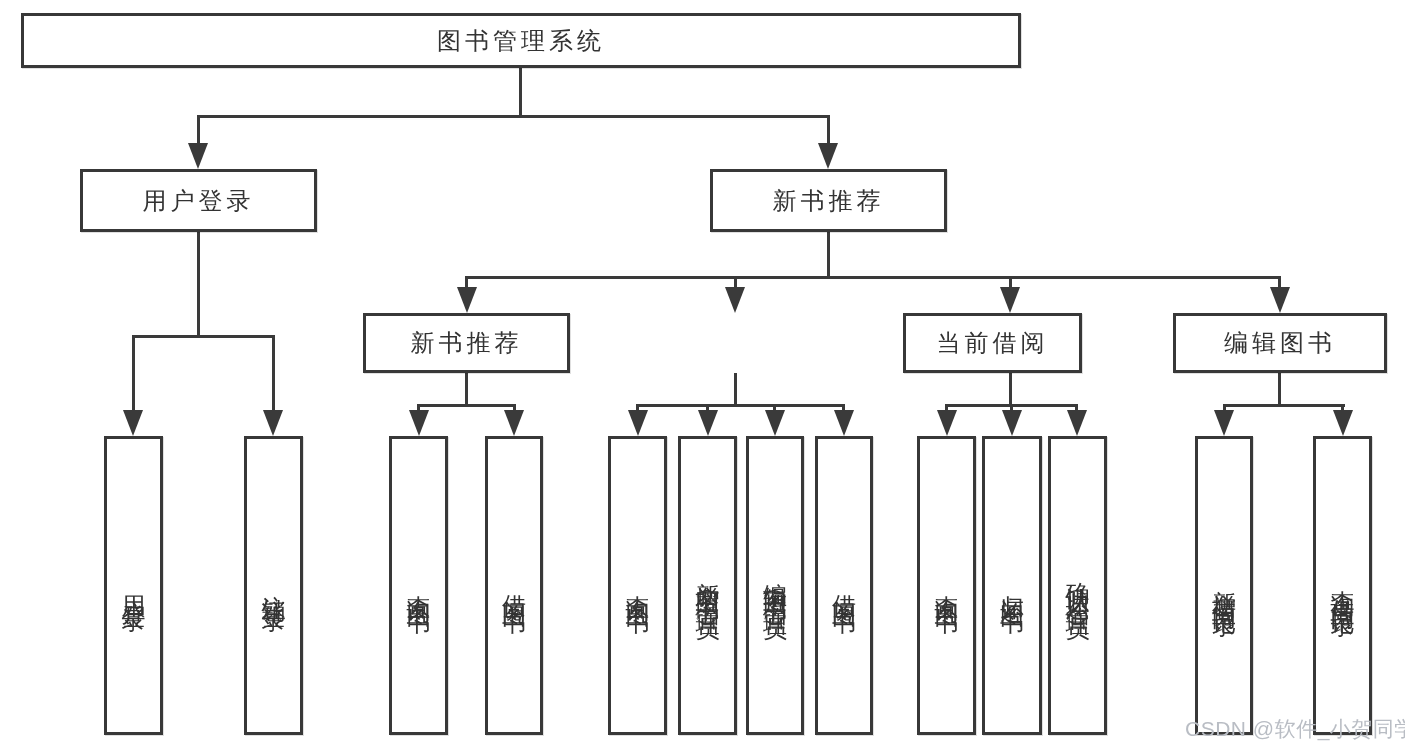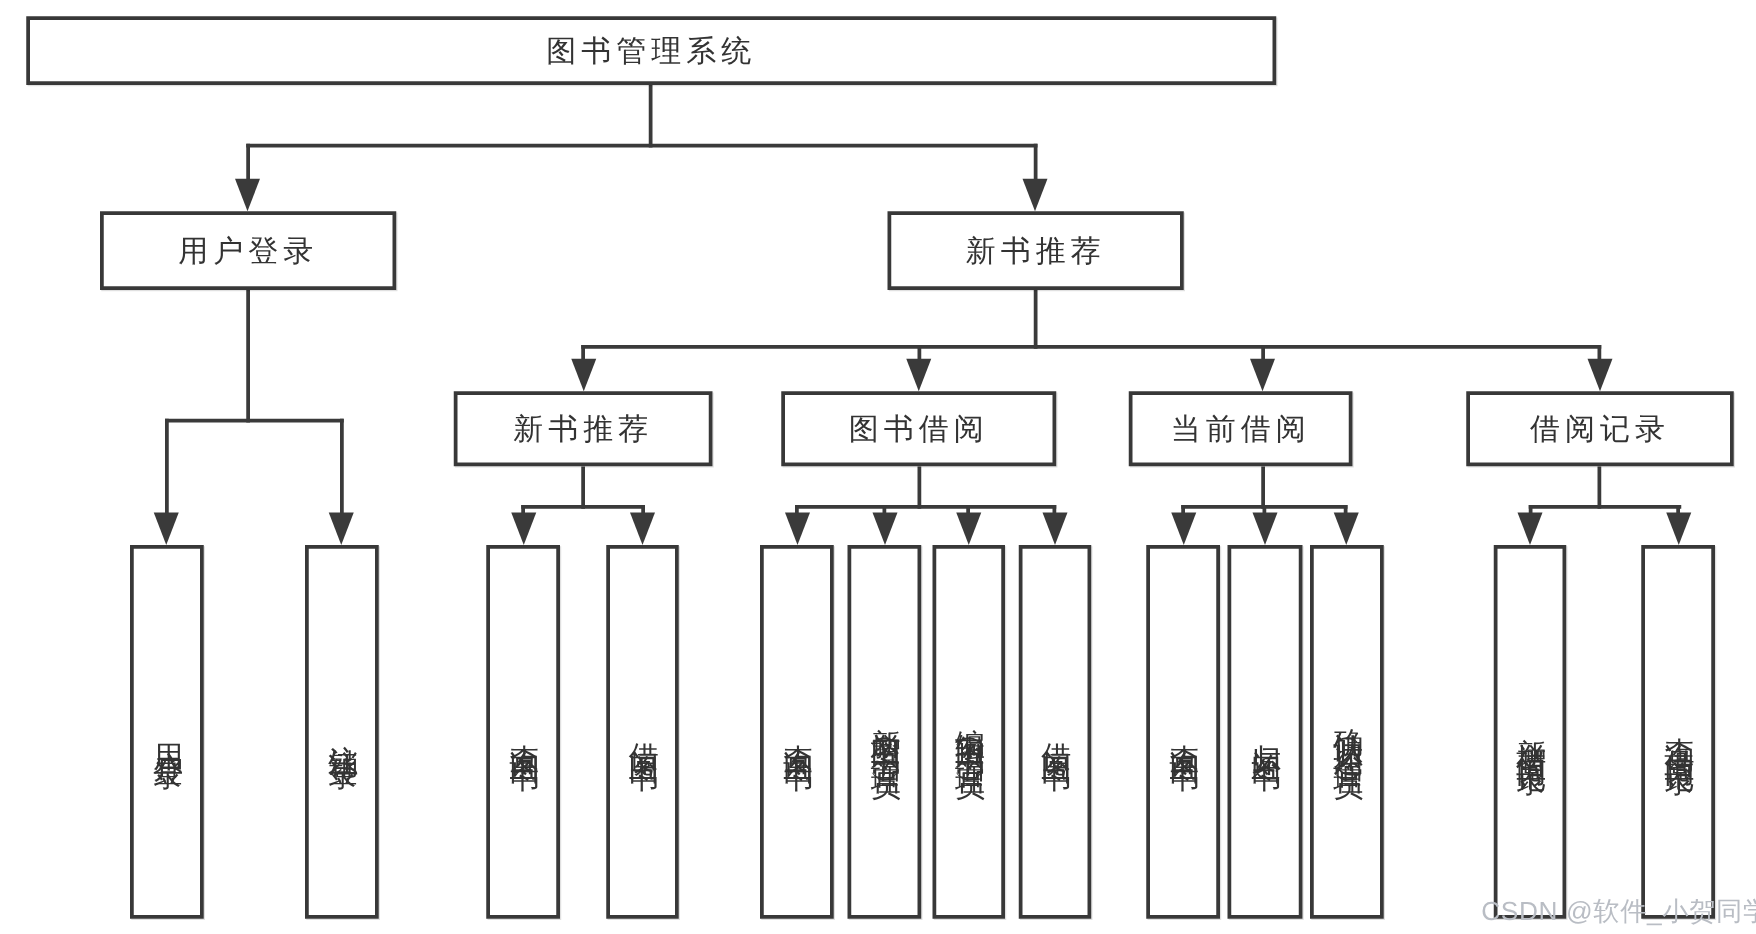--- a/index.html
+++ b/index.html
@@ -61,23 +61,22 @@
   <div class="vline" style="left:465px;top:276px;height:17px"></div>
   <div class="arrow" style="left:457px;top:287px"></div>
   <div class="vline" style="left:734px;top:276px;height:17px"></div>
   <div class="arrow" style="left:725px;top:287px"></div>
   <div class="vline" style="left:1009px;top:276px;height:17px"></div>
   <div class="arrow" style="left:1000px;top:287px"></div>
   <div class="vline" style="left:1278px;top:276px;height:17px"></div>
   <div class="arrow" style="left:1270px;top:287px"></div>
 
   <div class="box" style="left:363px;top:313px;width:207px;height:60px">新书推荐</div>
-  <div class="box" style="left:625px;top:313px;width:220px;height:60px">图书借阅</div>
   <div class="box" style="left:903px;top:313px;width:179px;height:60px">当前借阅</div>
-  <div class="box" style="left:1173px;top:313px;width:214px;height:60px">借阅记录</div>
+  <div class="box" style="left:1173px;top:313px;width:214px;height:60px">编辑图书</div>
 
   <div class="vline" style="left:465px;top:373px;height:34px"></div>
   <div class="hline" style="left:417px;top:404px;width:99px"></div>
   <div class="vline" style="left:417px;top:404px;height:9px"></div>
   <div class="arrow" style="left:409px;top:410px"></div>
   <div class="vline" style="left:513px;top:404px;height:9px"></div>
   <div class="arrow" style="left:504px;top:410px"></div>
 
   <div class="vline" style="left:734px;top:373px;height:34px"></div>
   <div class="hline" style="left:636px;top:404px;width:209px"></div>

